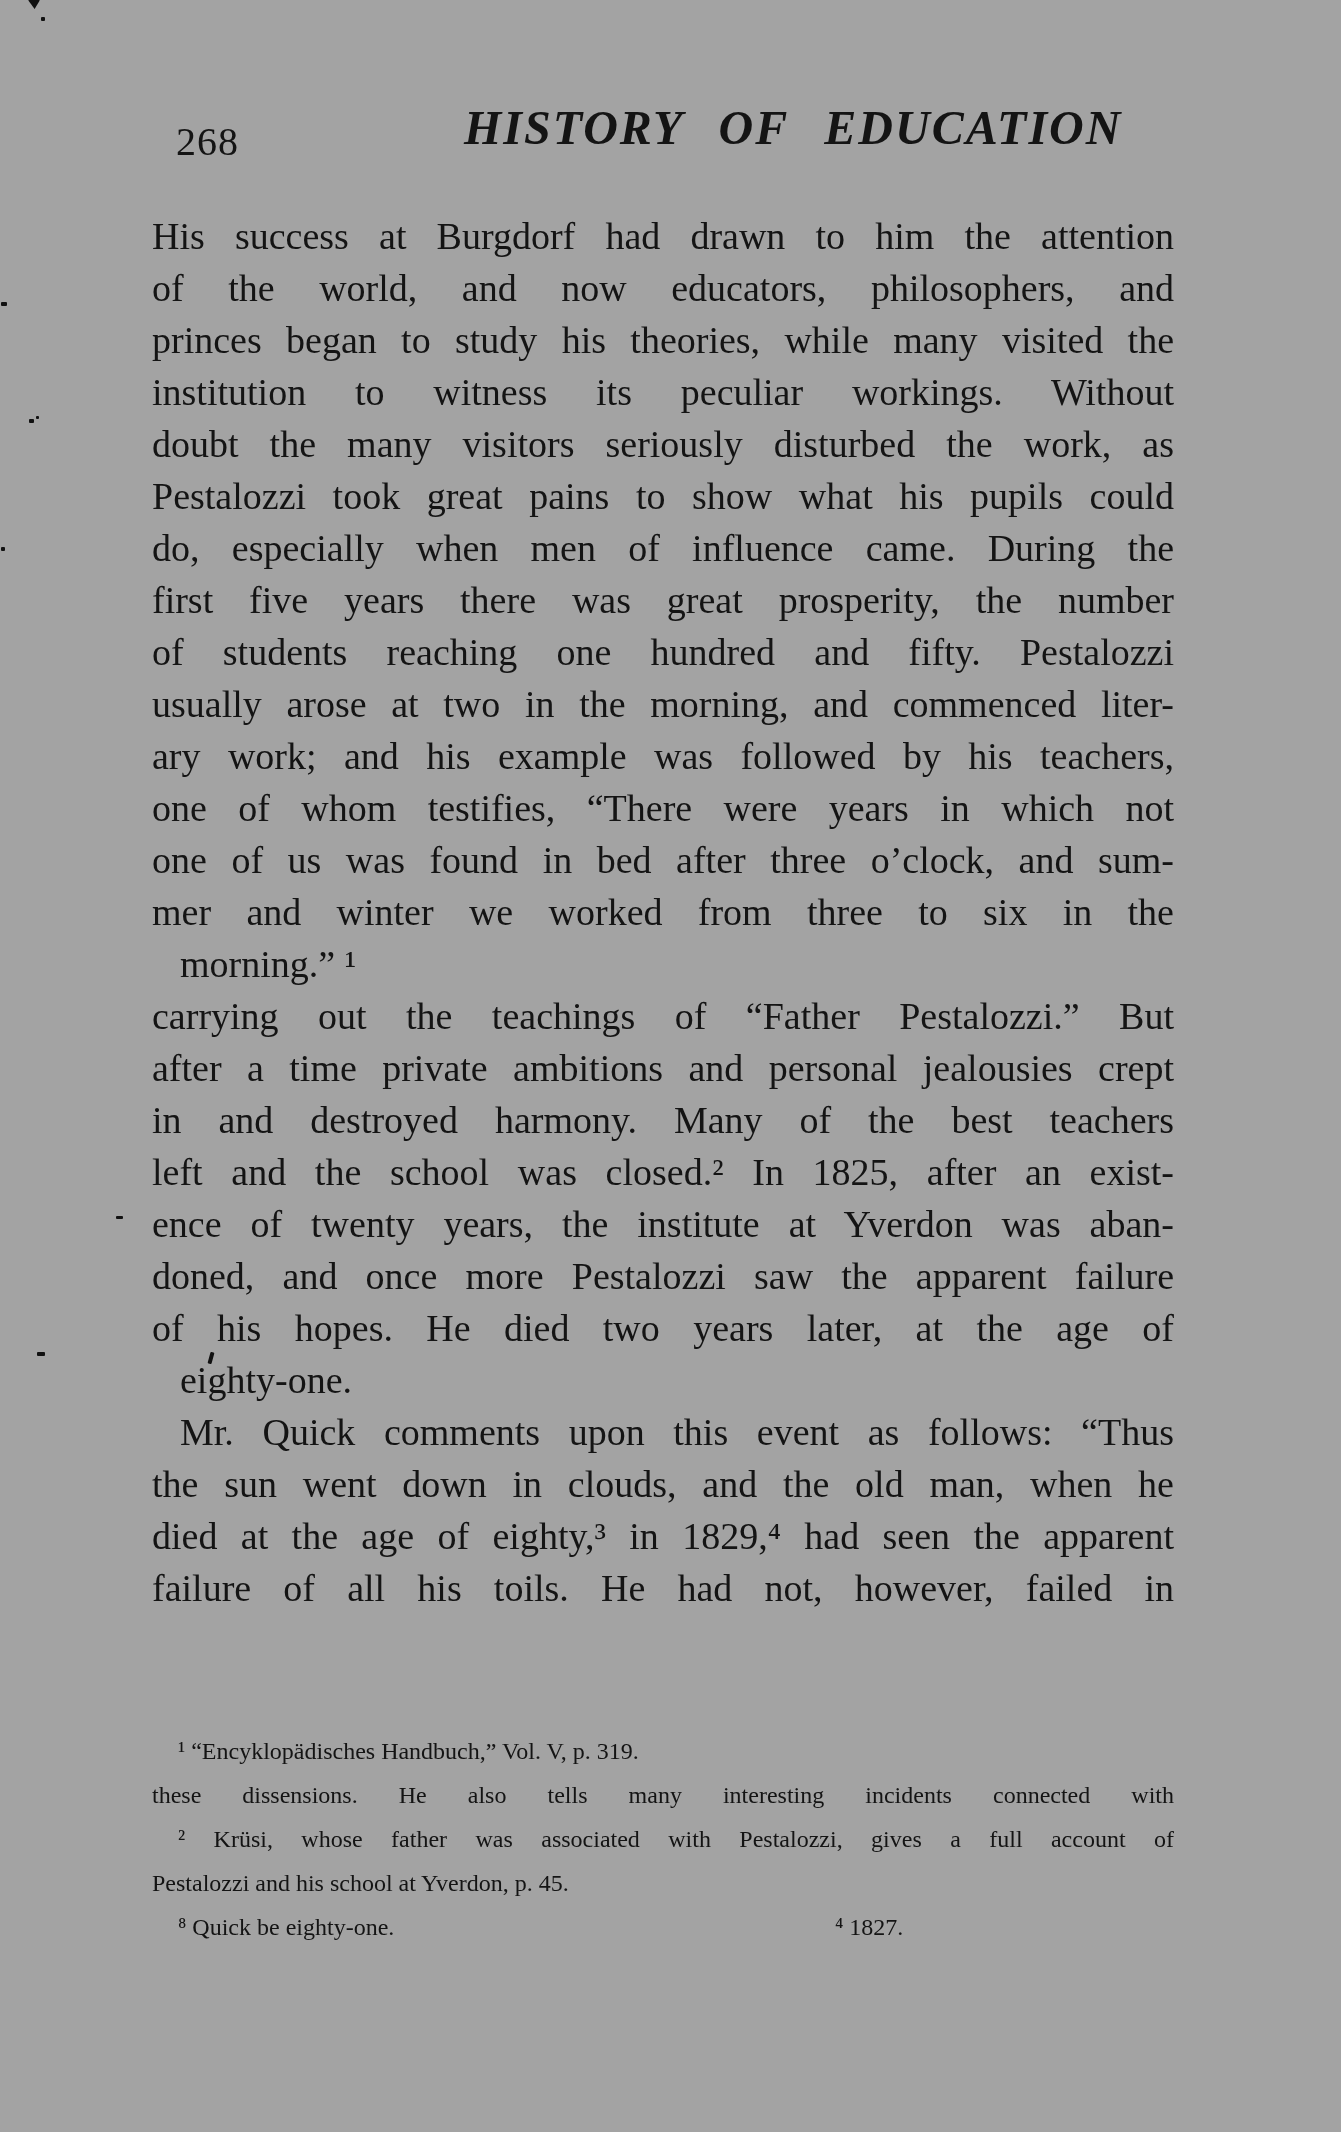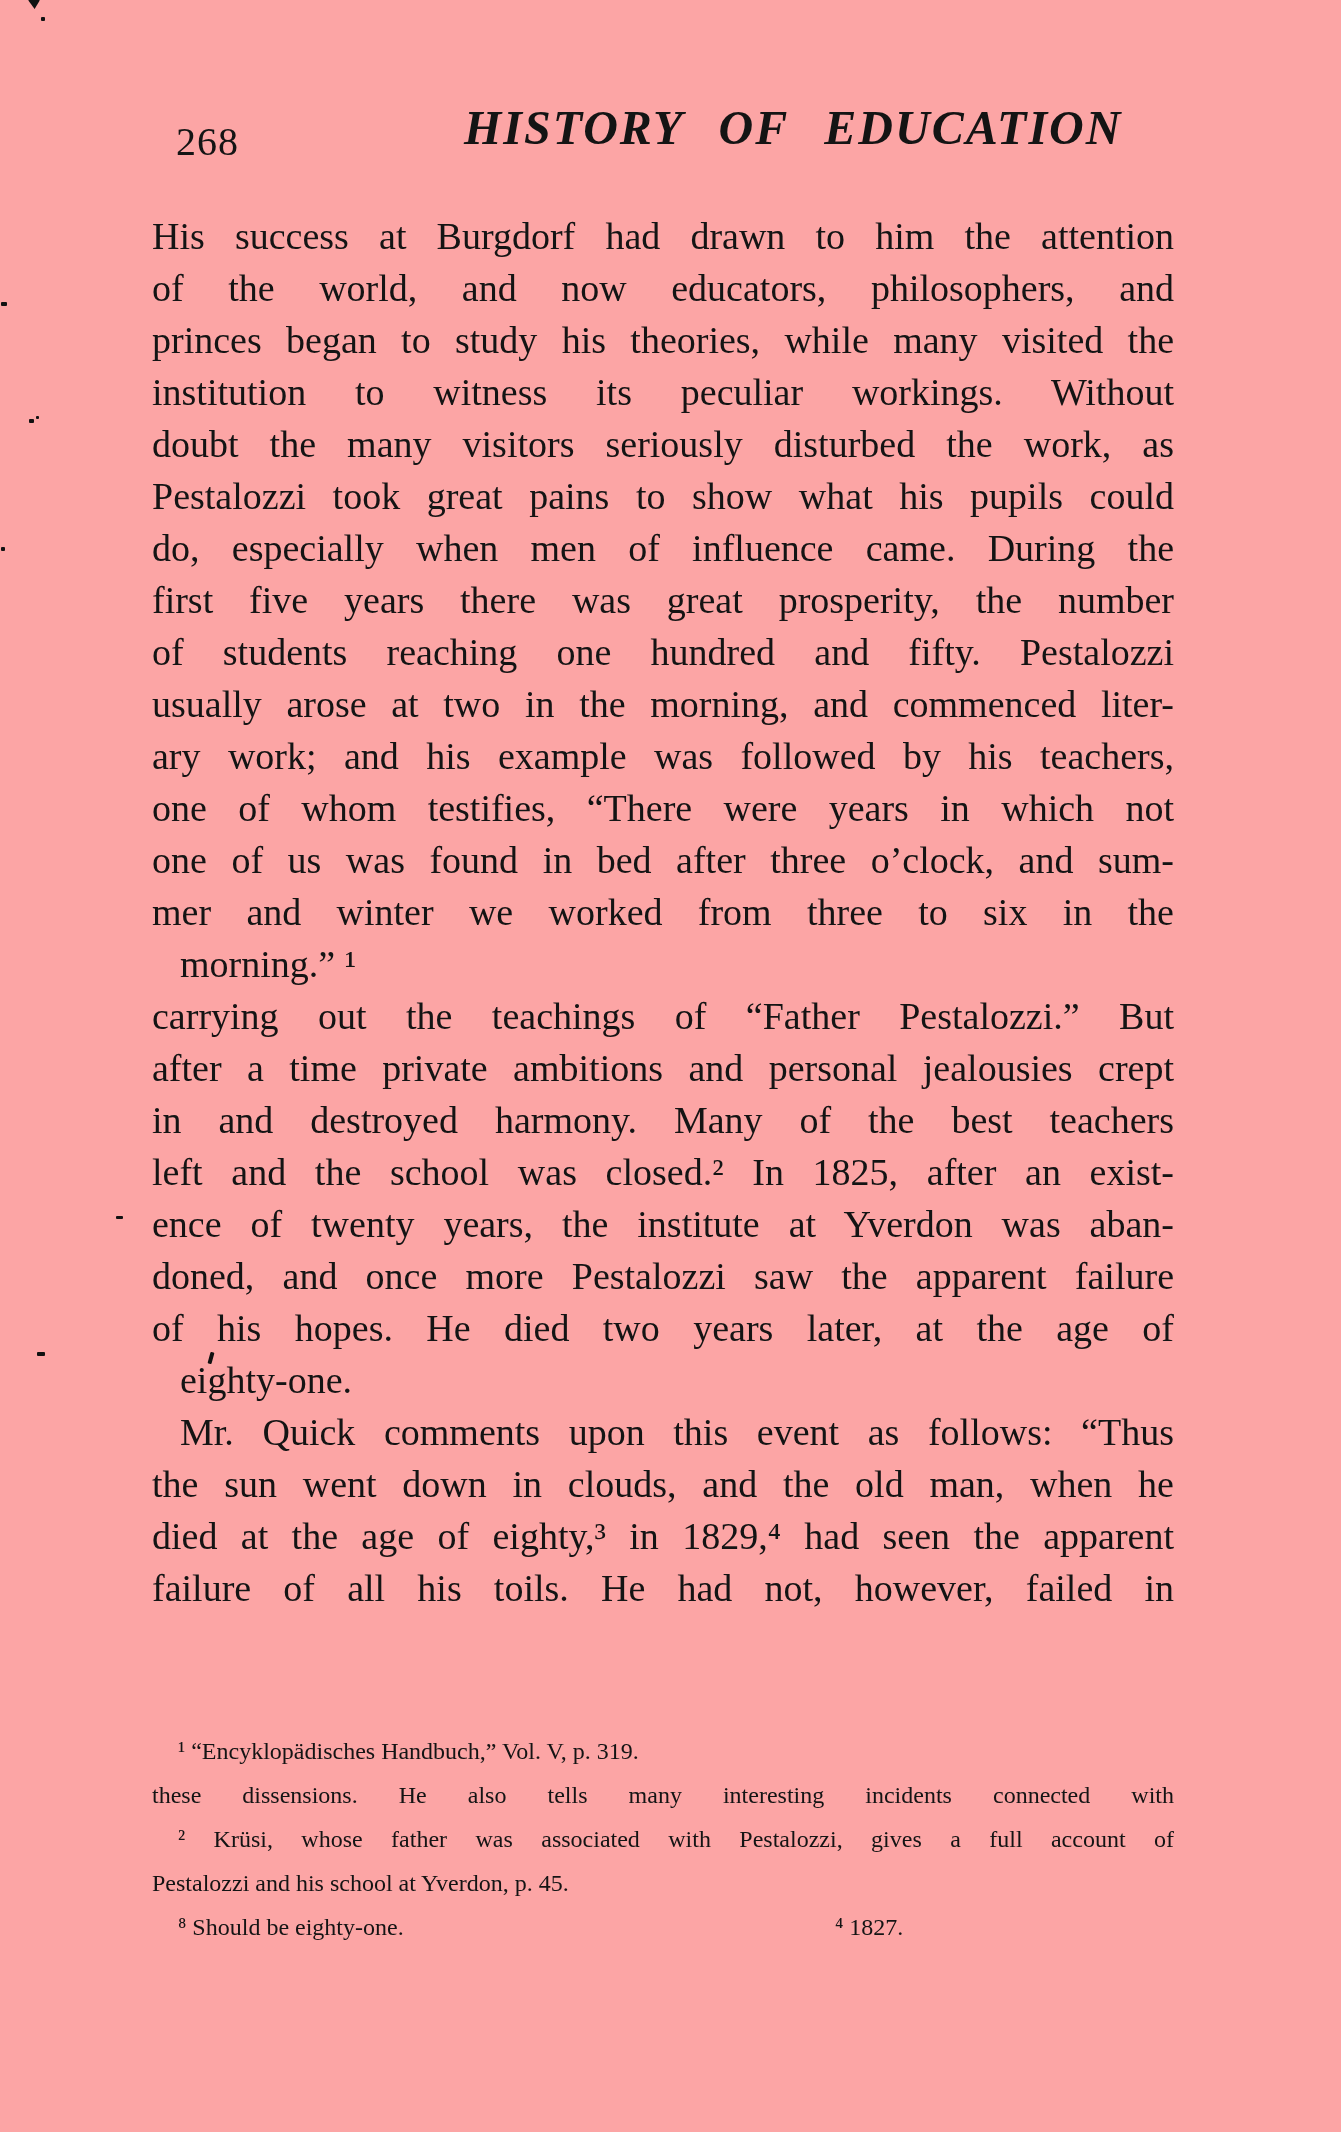--- a/index.html
+++ b/index.html
@@ -4,21 +4,21 @@
 <style>
   html, body {
     margin: 0;
     padding: 0;
     background: #ffffff;
   }
   .page {
     position: relative;
     width: 1341px;
     height: 2132px;
-    background: #fca5a5;
+    background: #a3a3a3;
     color: #141414;
     font-family: "Liberation Serif", "DejaVu Serif", serif;
     overflow: hidden;
   }
   
   .page-header { position: absolute; top: 0; left: 0; width: 100%; height: 180px; }
   .page-number {
     position: absolute;
     left: 176px;
     top: 118px;
@@ -122,21 +122,21 @@
       <div class="line">failure of all his toils.  He had not, however, failed in</div>
     </main>
 
   <section class="footnotes" id="footnotes">
 
   <div class="line indent no-just">¹ “Encyklopädisches Handbuch,” Vol. V, p. 319.</div>
       <div class="line">these dissensions.  He also tells many interesting incidents connected with</div>
       <div class="line indent">² Krüsi, whose father was associated with Pestalozzi, gives a full account of</div>
       <div class="line no-just">Pestalozzi and his school at Yverdon, p. 45.</div>
       <div class="fn-last-row">
-        <span class="fn-last-left">⁸ Should be eighty-one.</span>
+        <span class="fn-last-left">⁸ Quick be eighty-one.</span>
         <span class="fn-last-right">⁴ 1827.</span>
       </div>
     </section>
 
   <span class="artifact a1"></span>
   <span class="artifact a2"></span>
   <span class="artifact a3"></span>
   <span class="artifact a4"></span>
   <span class="artifact a5"></span>
   <span class="artifact a6"></span>

